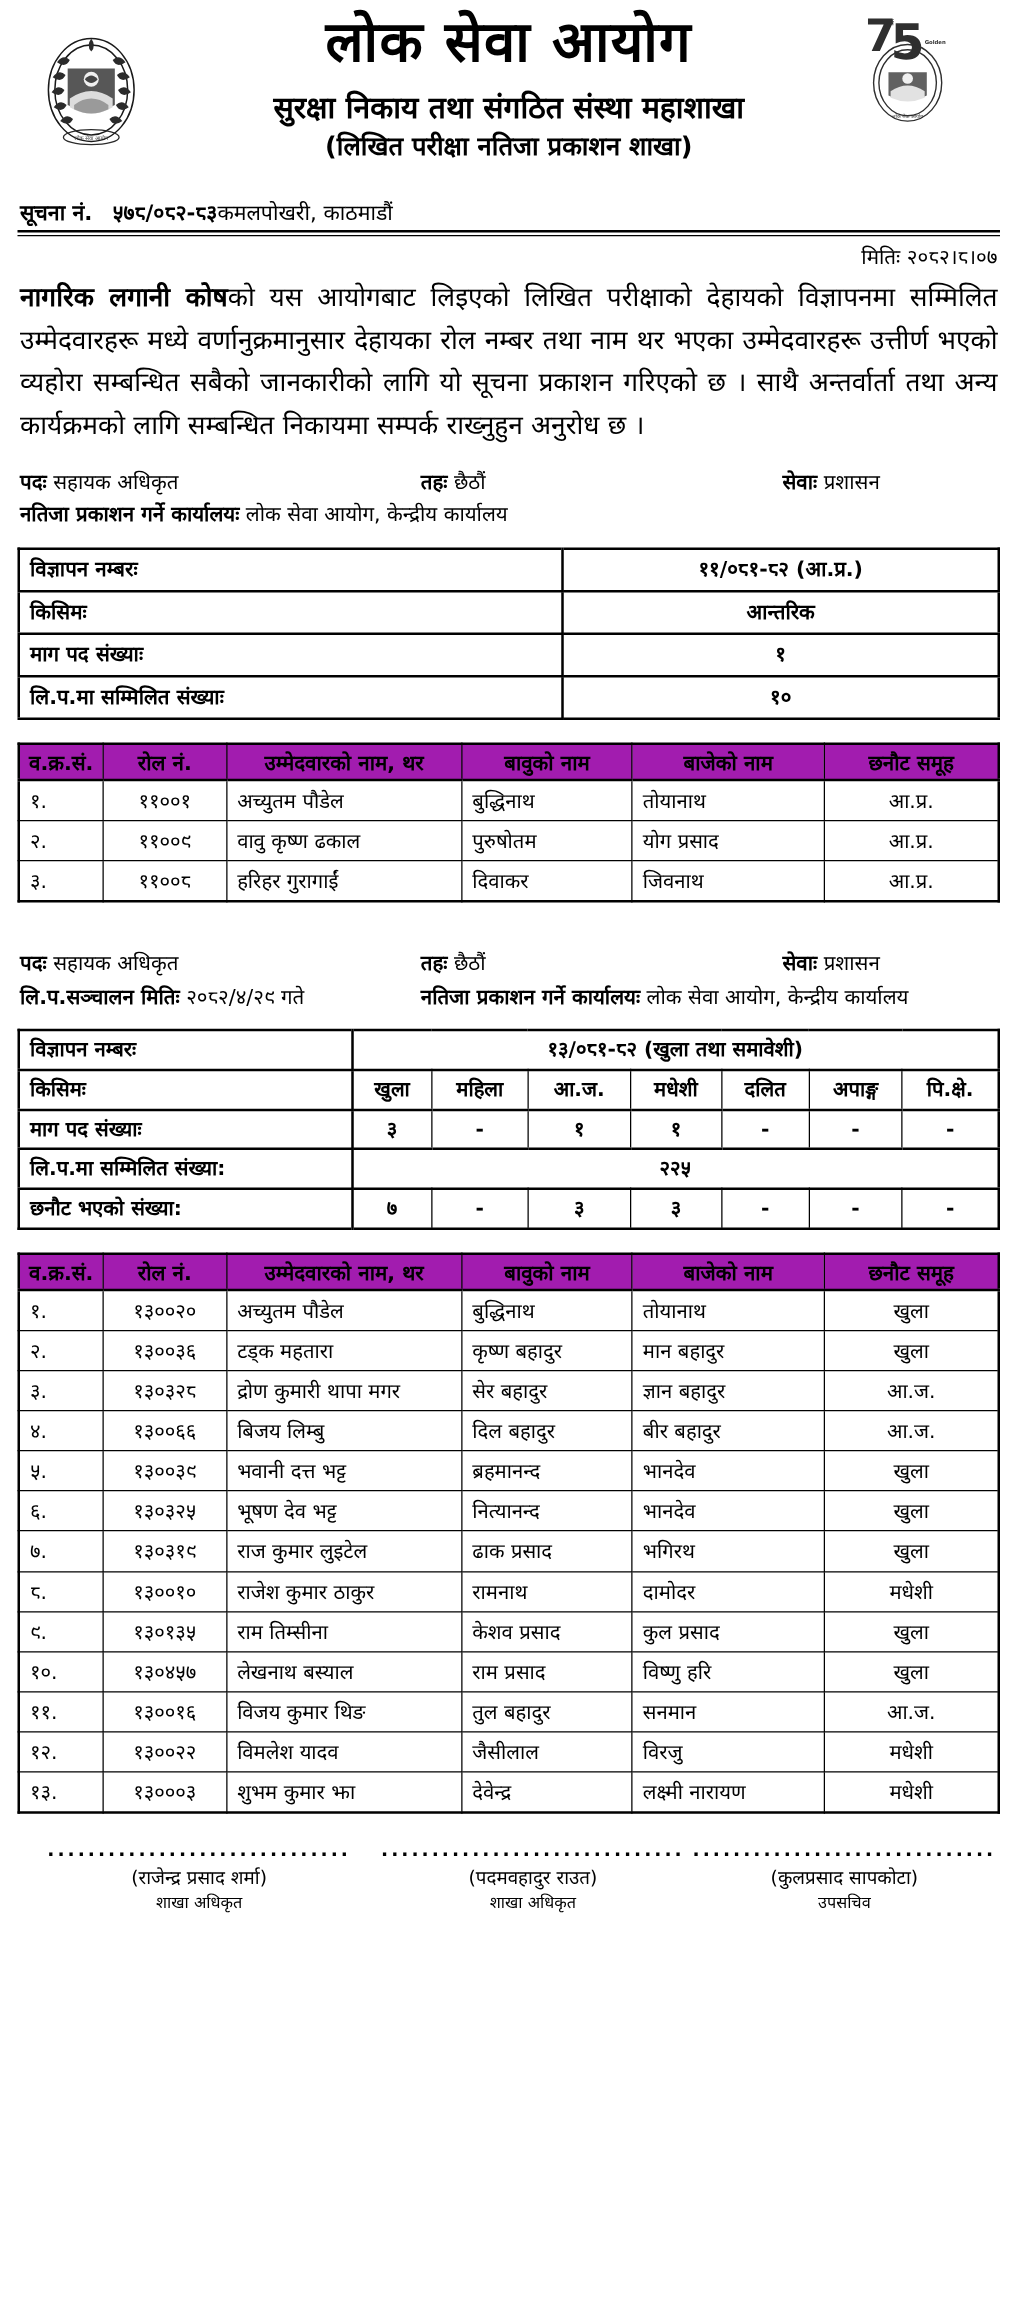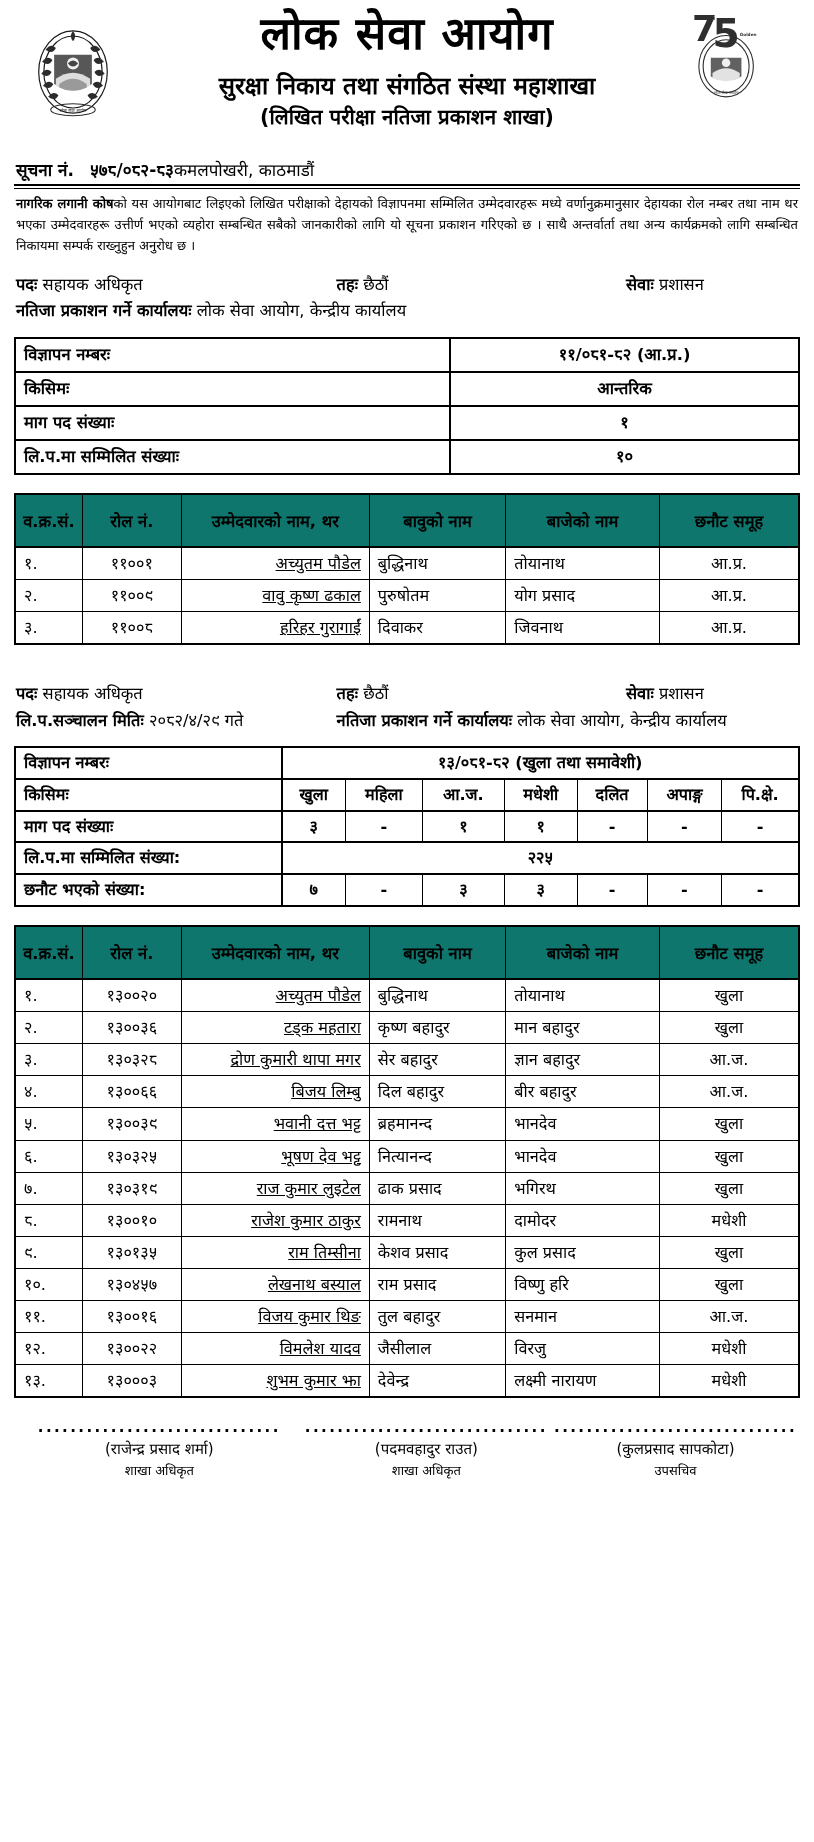--- a/index.html
+++ b/index.html
@@ -87,21 +87,21 @@
   .date-line {
     text-align: right;
     font-size: 16.5px;
     font-family: "DejaVu Sans", sans-serif;
     padding-right: 2px;
     margin-bottom: 5px;
   }
 
   
   .body-para {
-    font-size: 13px;
+    font-size: 21px;
     line-height: 1.62;
     text-align: justify;
     font-family: "DejaVu Sans", sans-serif;
     padding: 0 2px;
   }
   .body-para b { font-weight: bold; }
 
   
   .meta-block { margin-top: 16px; padding: 0 2px; }
   .meta-row1 {
@@ -170,39 +170,39 @@
     border-right: 2px solid #000;
   }
   .quota-table tr.thick td { border-bottom: 2px solid #000; }
 
   
   .cand-table {
     margin-top: 18px;
     border: 2px solid #000;
   }
   .cand-table th {
-    background: #0f766e;
+    background: #a21caf;
     border: 1px solid #000;
     border-bottom: 2px solid #000;
     font-size: 16.4px;
     font-weight: bold;
-    padding: 14px 6px;
+    padding: 2px 6px;
     text-align: center;
     font-family: "DejaVu Sans", sans-serif;
   }
   .cand-table td {
     border: 1px solid #000;
     font-size: 16.2px;
     padding: 5px 8px;
     line-height: 1.3;
     font-family: "DejaVu Sans", sans-serif;
   }
   .cand-table td.c-sn { width: 8.6%; text-align: left; }
   .cand-table td.c-roll { width: 12.6%; text-align: center; }
-  .cand-table td.c-name { width: 24%; text-align: right; text-decoration: underline; }
+  .cand-table td.c-name { width: 24%; text-align: left; }
   .cand-table td.c-father { width: 17.4%; text-align: left; }
   .cand-table td.c-gfather { width: 19.6%; text-align: left; }
   .cand-table td.c-group { width: 17.8%; text-align: center; }
 
   .spacer-20 { height: 20px; }
 
   
   .signatures {
     display: flex;
     margin-top: 22px;
@@ -292,20 +292,21 @@
   </div>
 
   <div class="noticebar">
     <div class="notice-no">
       <span>सूचना नं.</span><span class="num">५७८/०८२-८३</span>
     </div>
     <div class="address">कमलपोखरी, काठमाडौं</div>
   </div>
   <div class="double-rule"></div>
 
+  <div class="date-line">मितिः २०८२।८।०७</div>
 
   <div class="body-para"><b>नागरिक लगानी कोष</b><span>को यस आयोगबाट लिइएको लिखित परीक्षाको देहायको विज्ञापनमा सम्मिलित उम्मेदवारहरू मध्ये वर्णानुक्रमानुसार देहायका रोल नम्बर तथा नाम थर भएका उम्मेदवारहरू उत्तीर्ण भएको व्यहोरा सम्बन्धित सबैको जानकारीको लागि यो सूचना प्रकाशन गरिएको छ । साथै अन्तर्वार्ता तथा अन्य कार्यक्रमको लागि सम्बन्धित निकायमा सम्पर्क राख्नुहुन अनुरोध छ ।</span></div>
 
   <div class="meta-block">
     <div class="meta-row1">
       <div class="c1"><span class="lbl">पदः</span> <span>सहायक अधिकृत</span></div>
       <div class="c2"><span class="lbl">तहः</span> <span>छैठौं</span></div>
       <div class="c3"><span class="lbl">सेवाः</span> <span>प्रशासन</span></div>
     </div>
     <div class="meta-row2">

